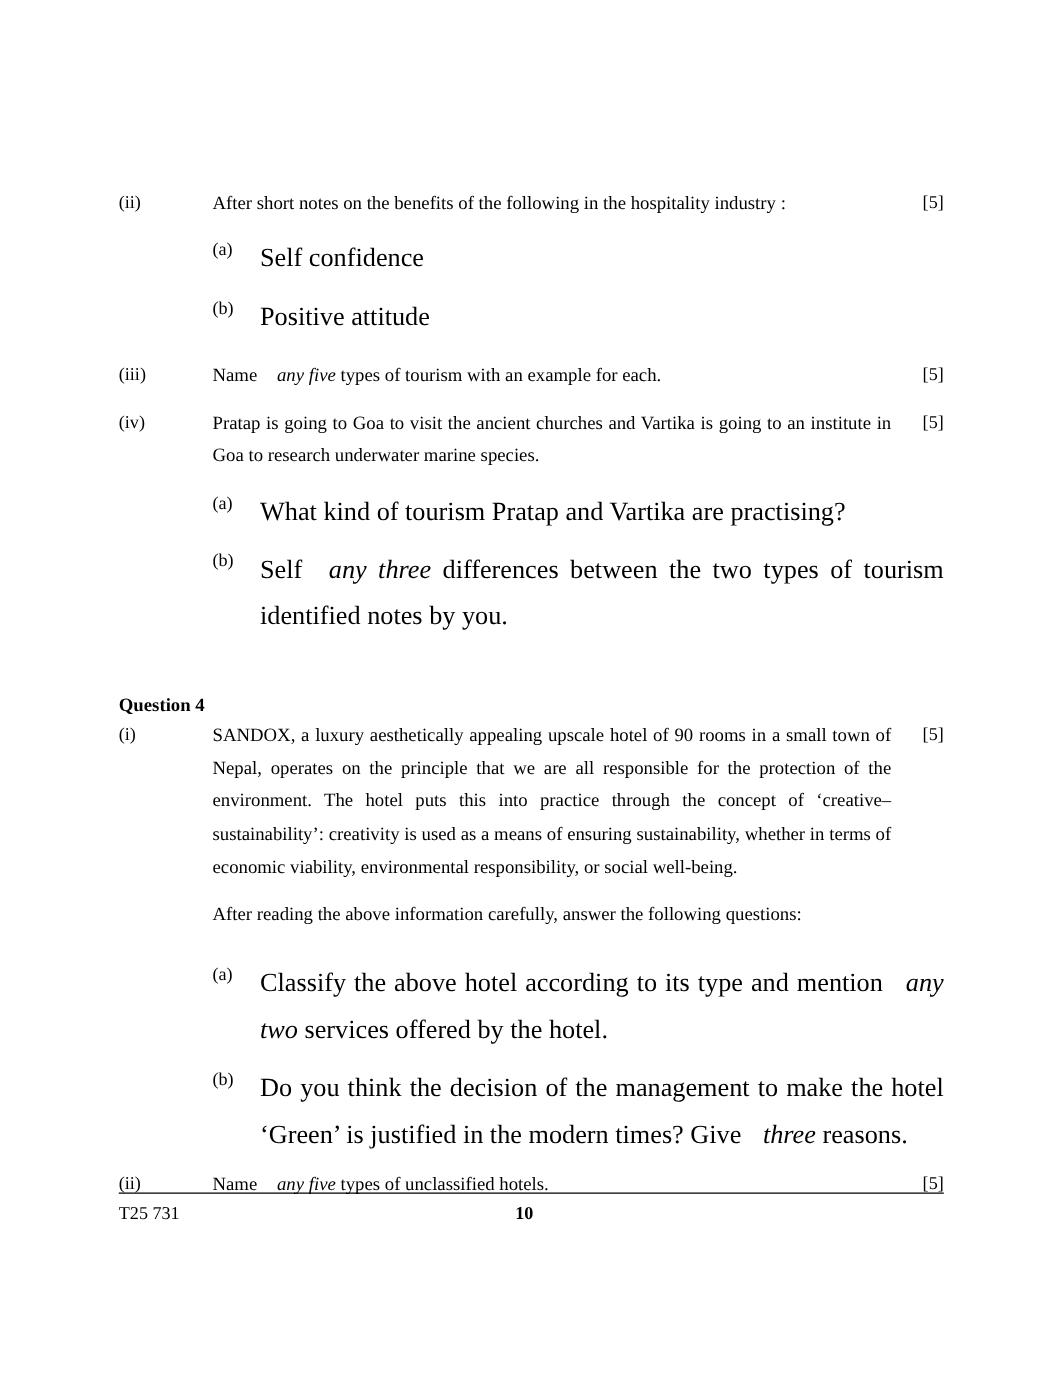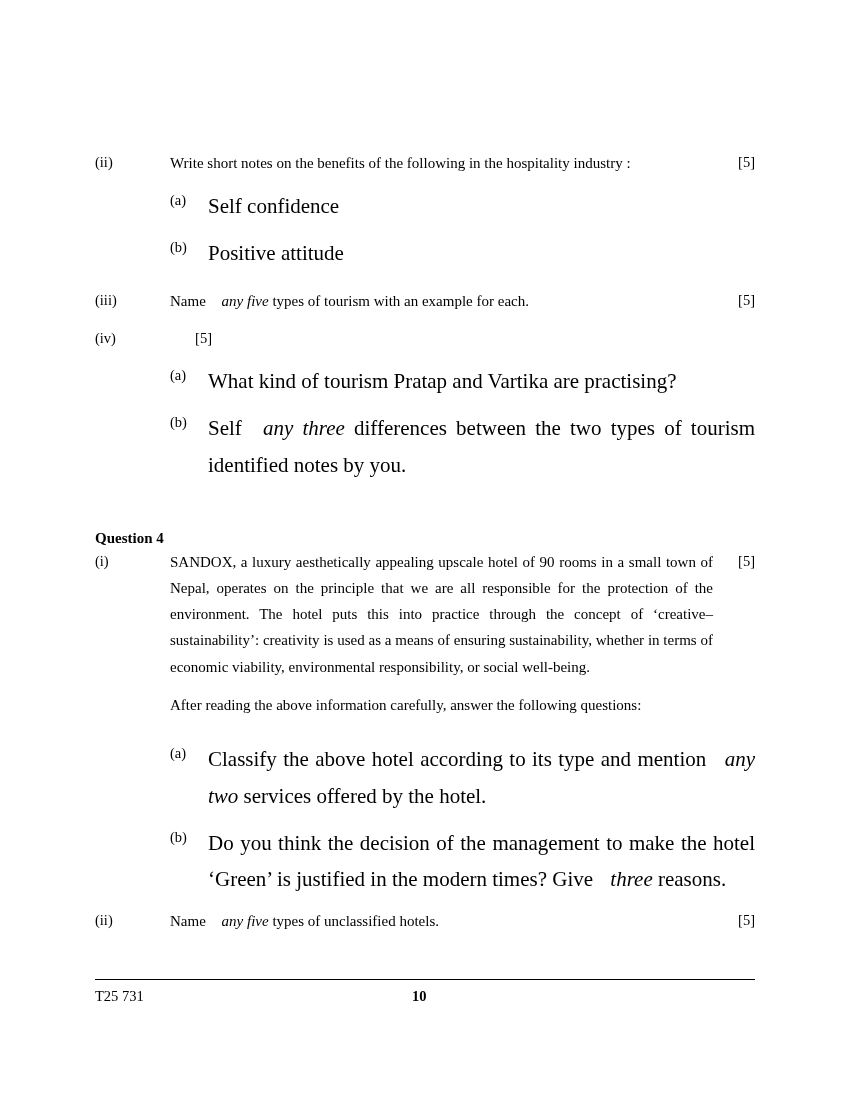--- a/index.html
+++ b/index.html
@@ -92,21 +92,21 @@
   .plain-body {
     flex: 1 1 auto;
     font-size: 15px;
     line-height: 1.75;
   }
   .spacer-sm { height: 6px; }
   .footer {
     position: absolute;
     left: 95px;
     right: 95px;
-    bottom: 95px;
+    bottom: 120px;
   }
   .footer-rule {
     border-top: 1px solid #000;
     width: 100%;
     margin-bottom: 8px;
   }
   .footer-line {
     display: flex;
     font-size: 14.5px;
     align-items: baseline;
@@ -121,21 +121,21 @@
     margin-right: 60px;
   }
 </style>
 </head>
 <body>
 
 <div class="page">
 
   <div class="q-row">
     <div class="q-num">(ii)</div>
-    <div class="q-body">Write short notes on the benefits of the following in the hospitality industry :</div>
+    <div class="q-body">After short notes on the benefits of the following in the hospitality industry :</div>
     <div class="q-marks">[5]</div>
   </div>
 
   <div class="sub-row">
     <div class="sub-label">(a)</div>
     <div class="sub-body">Self confidence</div>
   </div>
 
   <div class="sub-row">
     <div class="sub-label">(b)</div>
@@ -145,20 +145,21 @@
   <div class="spacer-sm"></div>
 
   <div class="q-row">
     <div class="q-num">(iii)</div>
     <div class="q-body"><span>Name </span><span class="italic">any five</span><span> types of tourism with an example for each.</span></div>
     <div class="q-marks">[5]</div>
   </div>
 
   <div class="q-row">
     <div class="q-num">(iv)</div>
+    <div class="q-body">Pratap is going to Goa to visit the ancient churches and Vartika is going to an institute in Goa to research underwater marine species.</div>
     <div class="q-marks">[5]</div>
   </div>
 
   <div class="sub-row">
     <div class="sub-label">(a)</div>
     <div class="sub-body">What kind of tourism Pratap and Vartika are practising?</div>
   </div>
 
   <div class="sub-row">
     <div class="sub-label">(b)</div>

